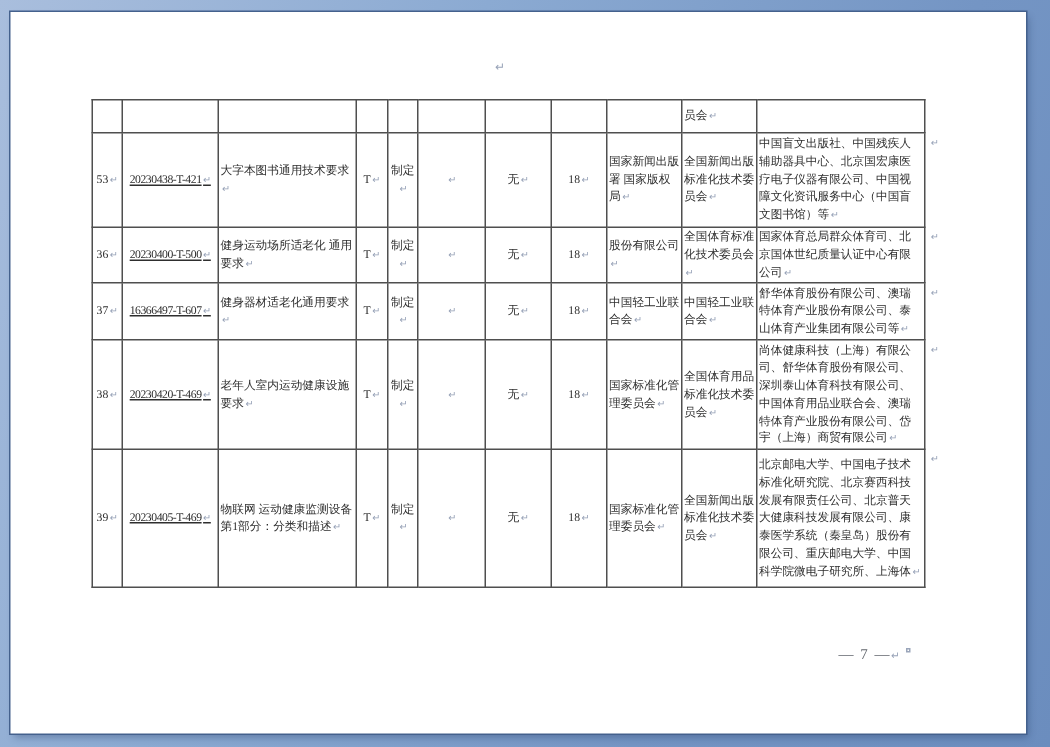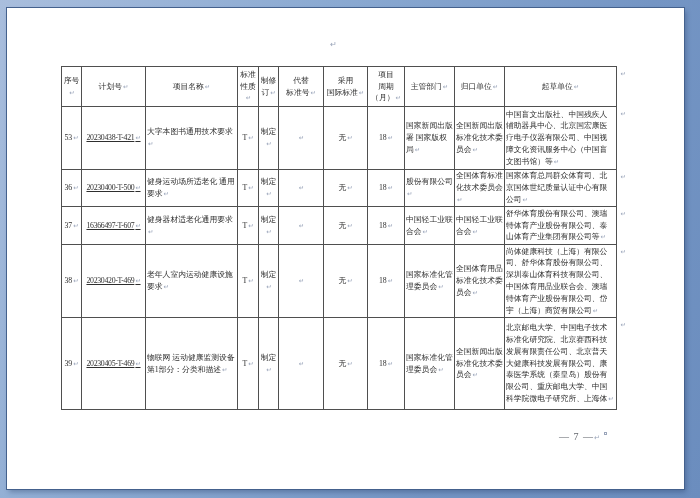--- a/index.html
+++ b/index.html
@@ -72,38 +72,32 @@
       <col style="width:21px">
         <col style="width:20px">
         <col style="width:45px">
       <col style="width:44px">
         <col style="width:37px">
         <col style="width:50px">
       <col style="width:50px">
         <col style="width:112px">
     </colgroup>
     <tbody>
-      <tr class="rh rowend">
-        <td class="hc">序号</td>
-        <td class="hc">计划号</td>
-        <td class="hc">项目名称</td>
-        <td class="hc">标准
-性质</td>
-        <td class="hc">制修
-订</td>
-        <td class="hc">代替
-标准号</td>
-        <td class="hc">采用
-国际标准</td>
-        <td class="hc">项目
-周期
-（月）</td>
-        <td class="hc">主管部门</td>
-        <td class="hc">归口单位</td>
-        <td class="hc">起草单位</td>
+      <tr class="rc">
+        <td class="c nomark"></td>
+        <td class="c nomark"></td>
+        <td class="l nomark"></td>
+        <td class="c nomark"></td>
+        <td class="c nomark"></td>
+        <td class="c nomark"></td>
+        <td class="c nomark"></td>
+        <td class="c nomark"></td>
+        <td class="l nomark"></td>
+        <td class="l">员会</td>
+        <td class="l nomark"></td>
       </tr>
       <tr class="r35 rowend">
         <td class="c">53</td>
         <td class="c plan">20230438-T-421</td>
         <td class="l">大字本图书通用技术要求</td>
         <td class="c">T</td>
         <td class="c">制定</td>
         <td class="c"></td>
         <td class="c">无</td>
         <td class="c">18</td>

